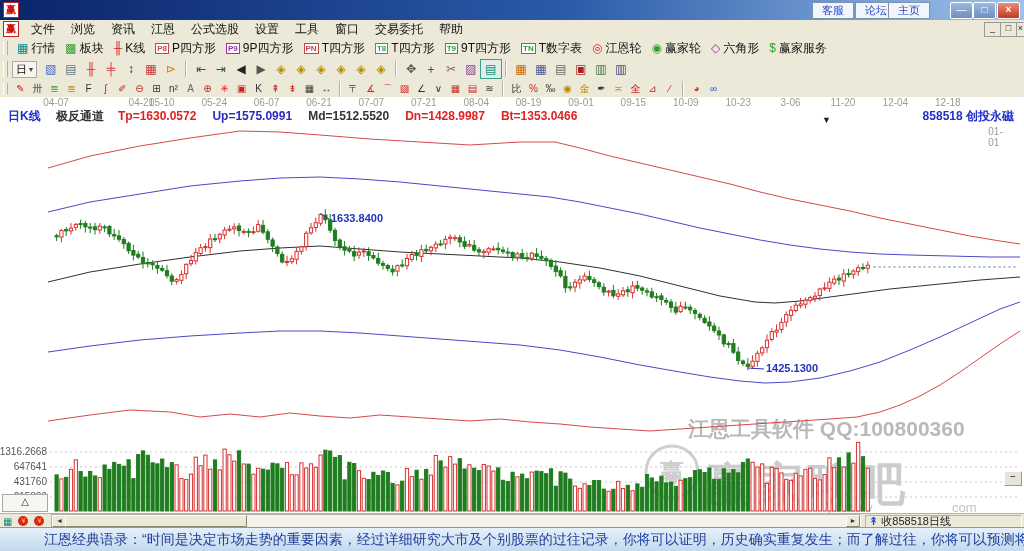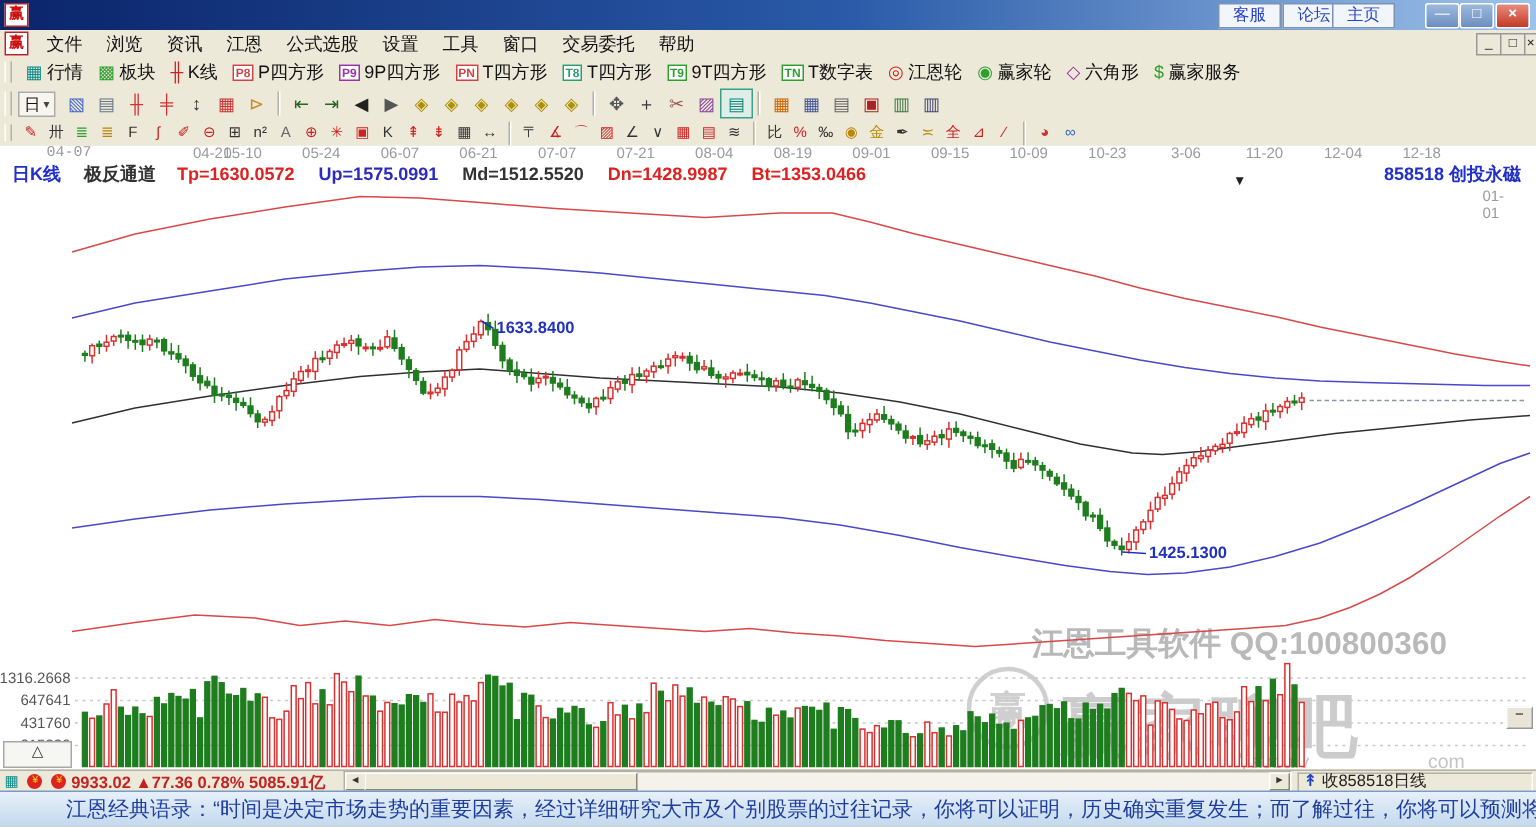--- a/index.html
+++ b/index.html
@@ -394,21 +394,21 @@
           <span class="ico" style="color: rgb(204, 51, 51);">◕</span>
         </span>
         <span class="ibtn">
           <span class="ico" style="color: rgb(51, 102, 204);">∞</span>
         </span>
       </span>
   </div>
 
   <div class="chart-wrap">
     <div class="dates" id="dates-row">
-        <span style="left: 46px; font-family: Liberation Mono, monospace;">04-07</span>
+        <span style="left: 56px;">04-07</span>
         <span style="left: 109.4px; margin-left: 32px;">04-21</span>
         <span style="left: 161.8px;">05-10</span>
         <span style="left: 214.2px;">05-24</span>
         <span style="left: 266.6px;">06-07</span>
         <span style="left: 319px;">06-21</span>
         <span style="left: 371.4px;">07-07</span>
         <span style="left: 423.8px;">07-21</span>
         <span style="left: 476.2px;">08-04</span>
         <span style="left: 528.6px;">08-19</span>
         <span style="left: 581px;">09-01</span>
@@ -979,21 +979,20 @@
       </svg>
     <span class="tri-btn">△</span>
     <span class="min-btn">−</span>
   </div>
 
   <div class="statusbar">
     <span class="st-ico" style="color:#0a8a8a">▦</span>
     <span id="status-indices" style="display:flex;align-items:center">
         <span class="dot">¥</span>
         <span class="dot">¥</span>
-        <span class="idx">9933.02 ▲77.36 0.78% 5085.91亿</span>
       </span>
     <div class="hscroll">
       <span class="hs-arrow" style="left:0">◄</span>
       <span class="hs-thumb"></span>
       <span class="hs-arrow" style="right:0">►</span>
     </div>
     <span class="feed"><span class="ant">↟</span> <span>收858518日线</span></span>
   </div>
 
   <div class="marquee">

